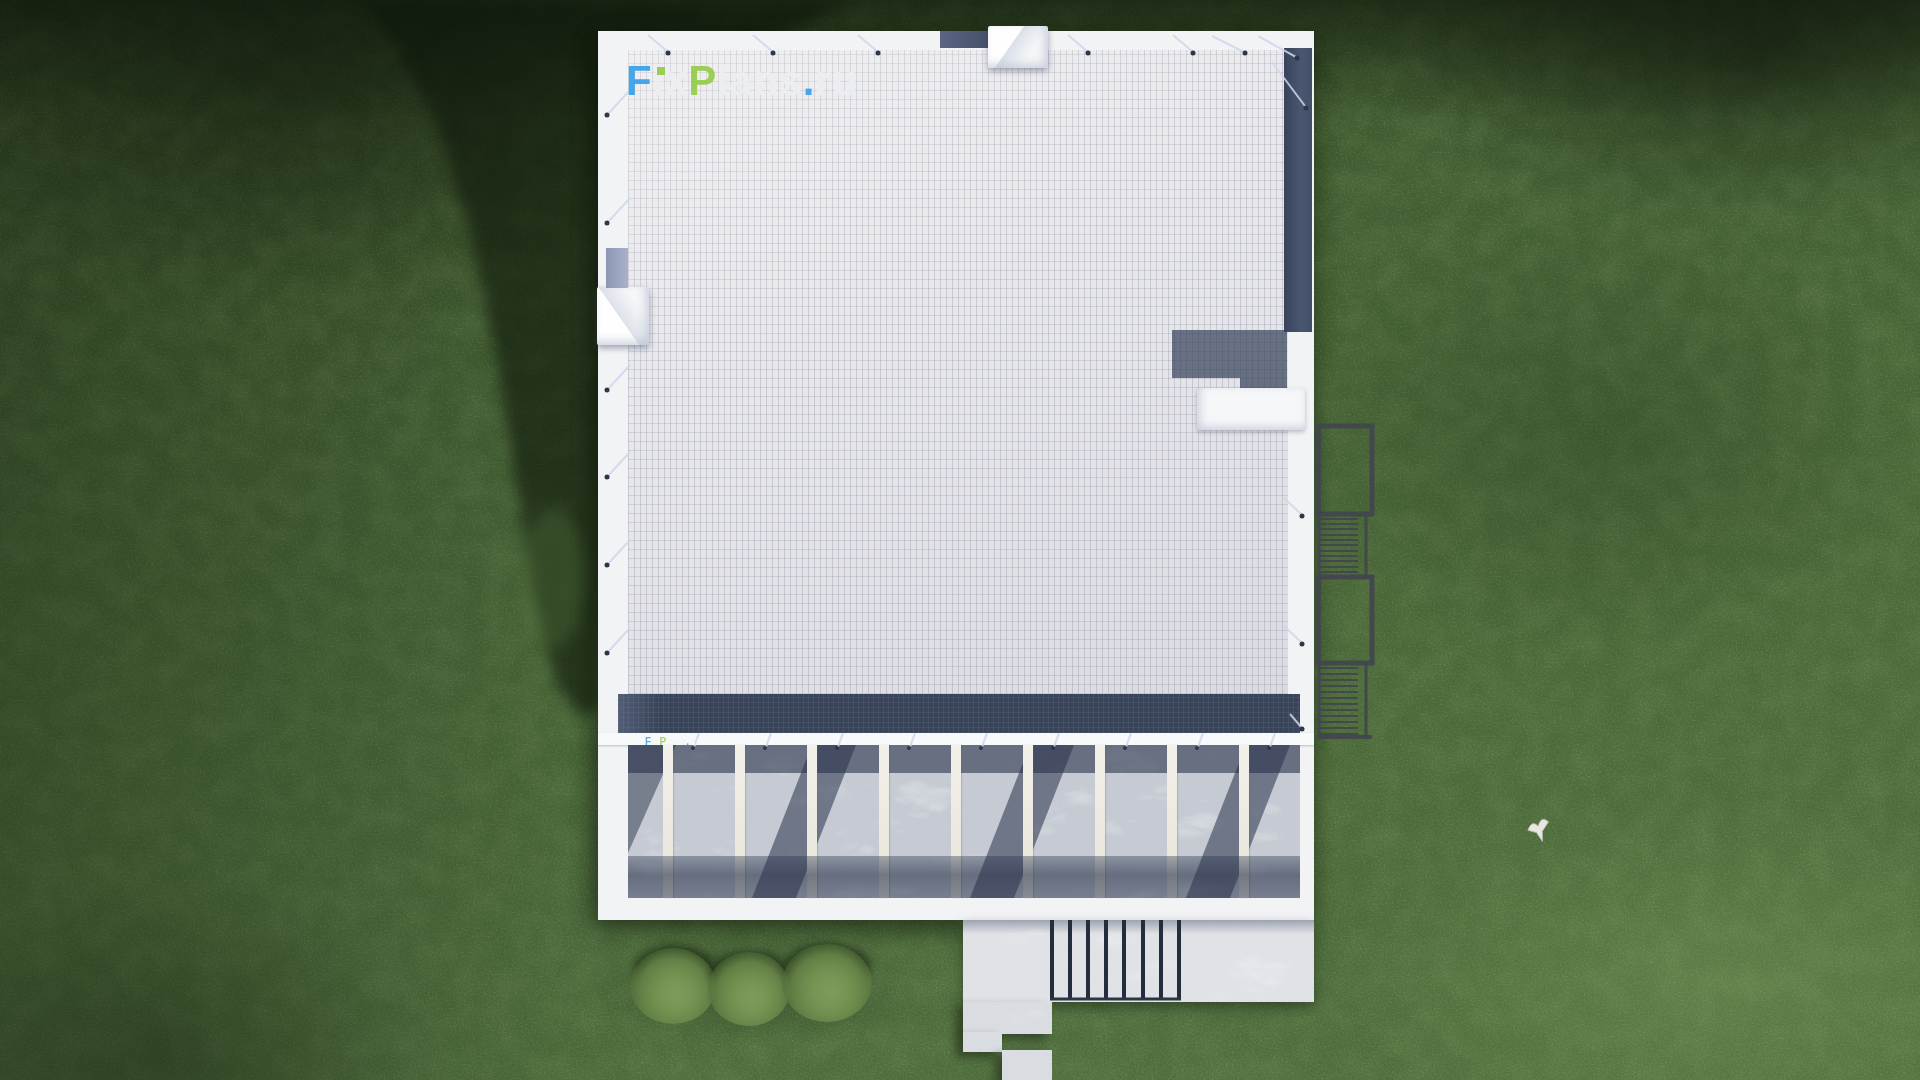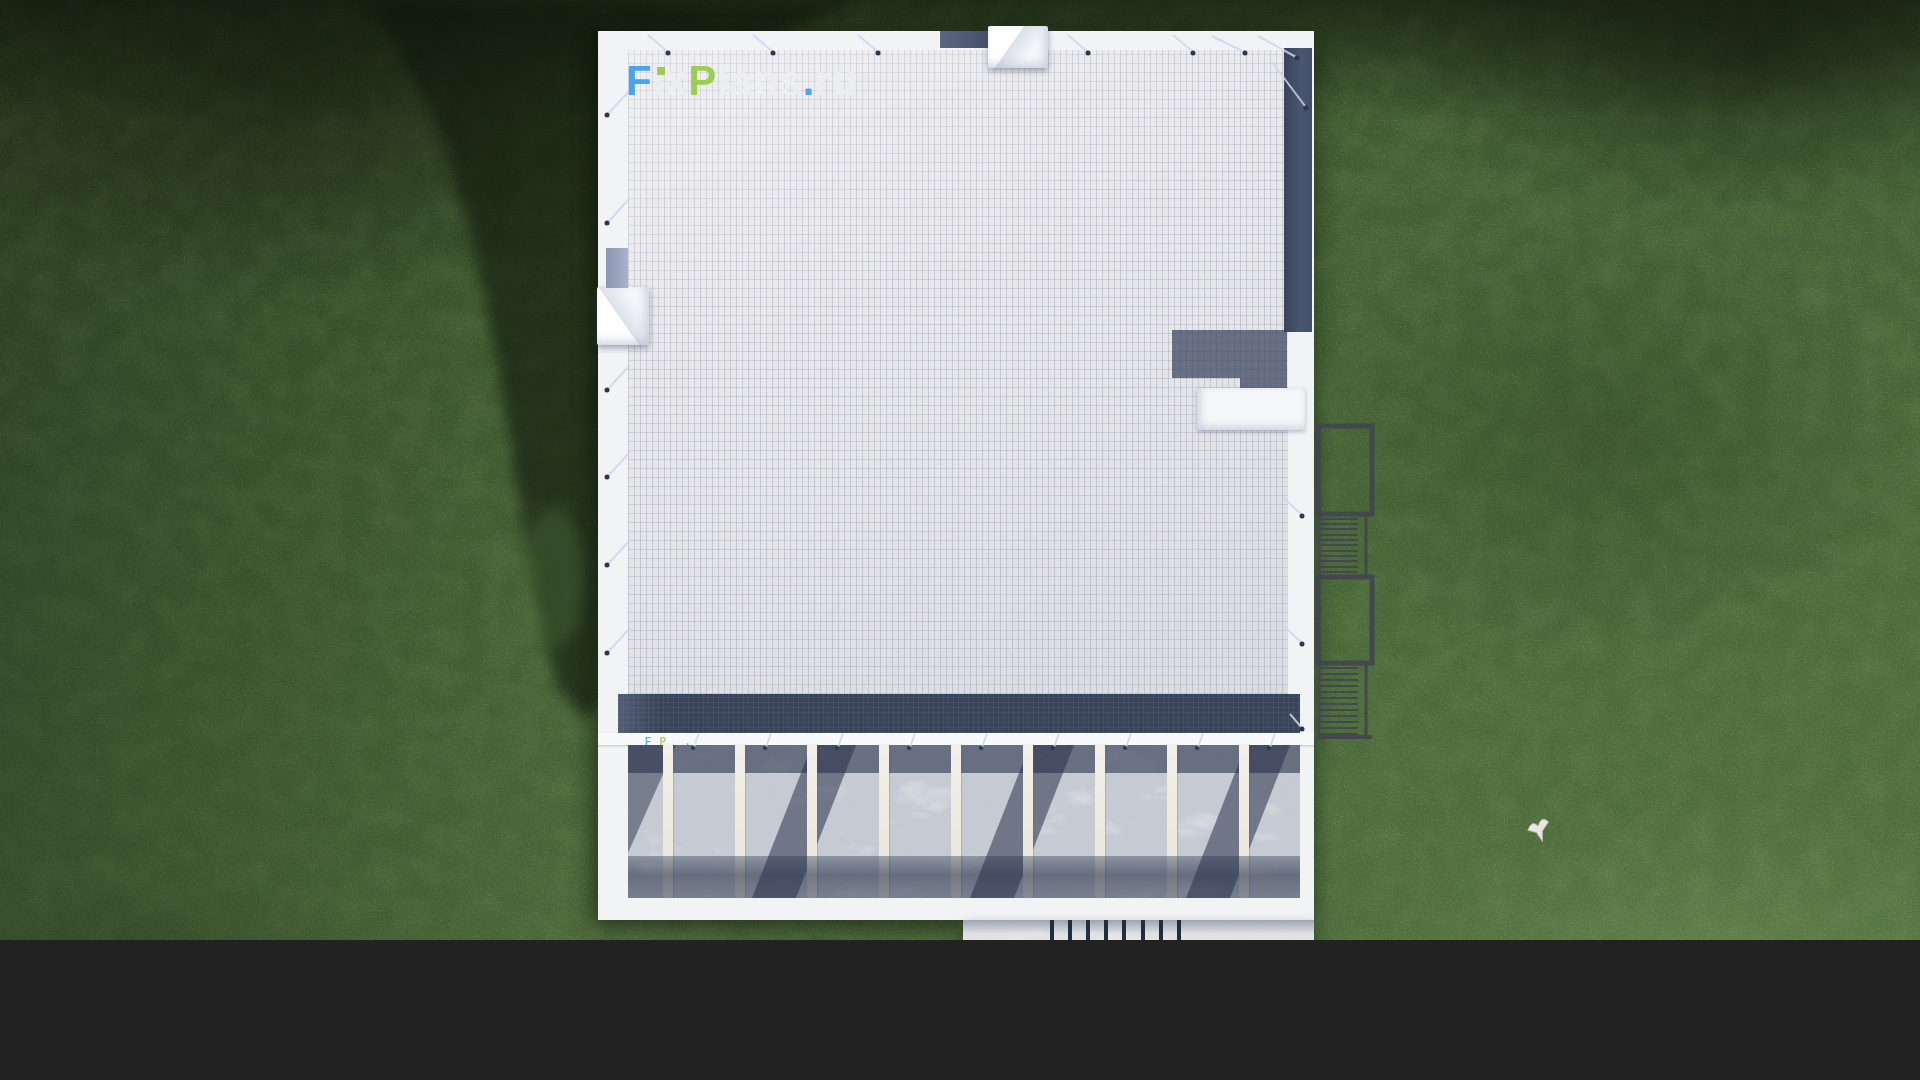--- a/index.html
+++ b/index.html
@@ -1,16 +1,16 @@
 <!DOCTYPE html>
 <html><head>
 <meta charset="utf-8">
 <style>
   html,body{margin:0;padding:0;background:#222;}
-  #stage{position:relative;width:1920px;height:940px;overflow:hidden;
+  #stage{position:relative;width:1920px;height:1080px;overflow:hidden;
          font-family:"Liberation Sans",sans-serif;}
   .abs{position:absolute;}
   
   .grass-base{left:0;top:0;width:1920px;height:1080px;
     background:linear-gradient(168deg,#2f421f 0%,#3a5128 16%,#446033 34%,
                #4c6b39 52%,#547440 72%,#5c7e47 100%);}
   .grass-svg{left:0;top:0;}
   .shade{pointer-events:none;}
   .shade-topline{left:0;top:0;width:1920px;height:120px;
     background:linear-gradient(180deg,rgba(8,14,6,.62),rgba(8,14,6,0));}

